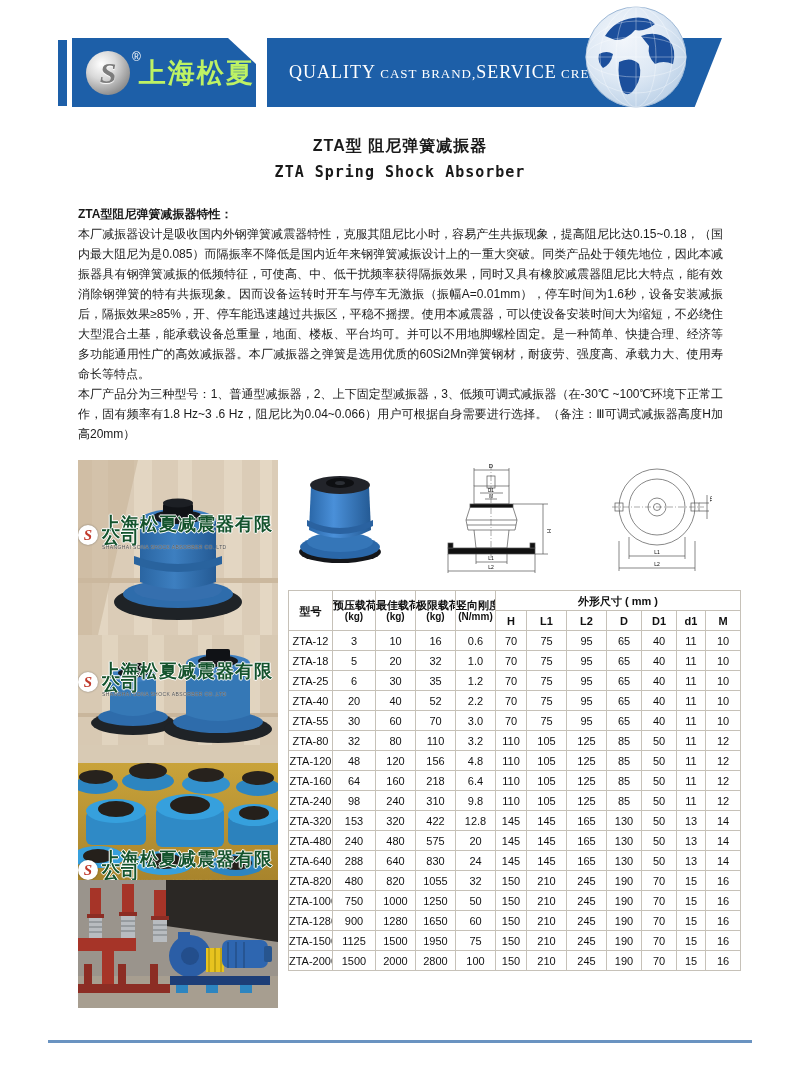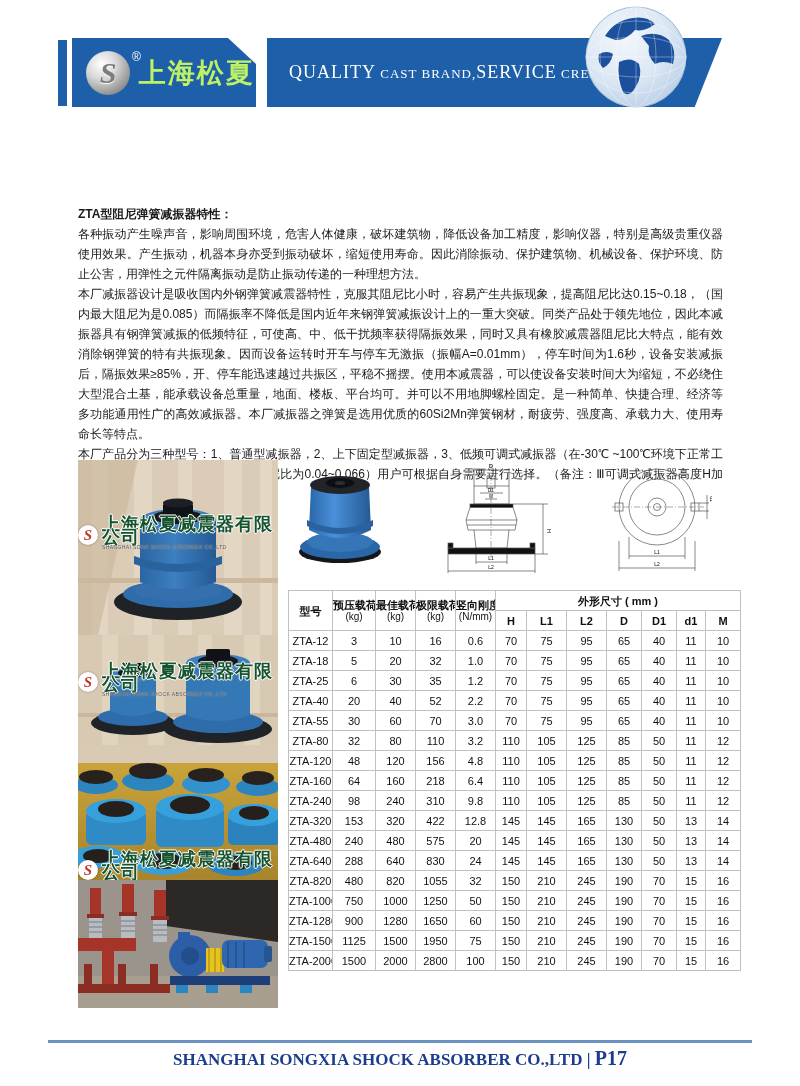--- a/index.html
+++ b/index.html
@@ -56,21 +56,21 @@
   .render3d  { position:absolute; left:297px; top:468px; width:86px; height:98px; }
   .dwg-side  { position:absolute; left:430px; top:460px; width:126px; height:114px; }
   .dwg-top   { position:absolute; left:610px; top:455px; width:102px; height:124px; }
 
   
   .spec      { position:absolute; left:288px; top:590px; width:452px; border-collapse:collapse;
                table-layout:fixed; font-size:11px; text-align:center; color:#111; }
   .spec th, .spec td { border:1px solid #c6c1b8; padding:0; height:20px; font-weight:normal;
                overflow:hidden; white-space:nowrap; }
   .spec th   { font-weight:bold; font-size:11px; line-height:12px; }
-  .spec .u   { font-weight:normal; font-size:10px; display:block; }
+  .spec .u   { font-weight:bold; font-size:10px; display:block; }
 
   
   .foot-line { position:absolute; left:48px; top:1040px; width:704px; height:3px; background:#6a93c1; }
   .foot-text { position:absolute; left:0; top:1047px; width:100%; text-align:center;
                font-family:"Liberation Serif", serif; font-weight:bold; font-size:17px; color:#1c3d8f; }
   .foot-text .pg { font-size:20px; }
 </style>
 </head>
 <body>
 
@@ -104,24 +104,25 @@
     <g stroke="#ffffff" stroke-width="0.5" fill="none" opacity="0.7">
       <ellipse cx="51" cy="51" rx="50" ry="20"></ellipse>
         <ellipse cx="51" cy="51" rx="50" ry="36"></ellipse>
       <ellipse cx="51" cy="51" rx="20" ry="50"></ellipse>
         <ellipse cx="51" cy="51" rx="36" ry="50"></ellipse>
       <line x1="1" y1="51" x2="101" y2="51"></line>
         <line x1="51" y1="1" x2="51" y2="101"></line>
     </g>
   </svg>
 
+  <div class="title-cn">ZTA型 阻尼弹簧减振器</div>
+  <div class="title-en">ZTA Spring Shock Absorber</div>
 
   <div class="features">
     <div class="hd">ZTA型阻尼弹簧减振器特性：</div>
-    <div>各种振动产生噪声音，影响周围环境，危害人体健康，破坏建筑物，降低设备加工精度，影响仪器，特别是高级贵重仪器使用效果。产生振动，机器本身亦受到振动破坏，缩短使用寿命。因此消除振动、保护建筑物、机械设备、保护环境、防止公害，用弹性之元件隔离振动是防止振动传递的一种理想方法。</div>
     <div>本厂减振器设计是吸收国内外钢弹簧减震器特性，克服其阻尼比小时，容易产生共振现象，提高阻尼比达0.15~0.18，（国内最大阻尼为是0.085）而隔振率不降低是国内近年来钢弹簧减振设计上的一重大突破。同类产品处于领先地位，因此本减振器具有钢弹簧减振的低频特征，可使高、中、低干扰频率获得隔振效果，同时又具有橡胶减震器阻尼比大特点，能有效消除钢弹簧的特有共振现象。因而设备运转时开车与停车无激振（振幅A=0.01mm），停车时间为1.6秒，设备安装减振后，隔振效果≥85%，开、停车能迅速越过共振区，平稳不摇摆。使用本减震器，可以使设备安装时间大为缩短，不必绕住大型混合土基，能承载设备总重量，地面、楼板、平台均可。并可以不用地脚螺栓固定。是一种简单、快捷合理、经济等多功能通用性广的高效减振器。本厂减振器之弹簧是选用优质的60Si2Mn弹簧钢材，耐疲劳、强度高、承载力大、使用寿命长等特点。</div>
     <div>本厂产品分为三种型号：1、普通型减振器，2、上下固定型减振器，3、低频可调式减振器（在-30℃ ~100℃环境下正常工作，固有频率有1.8 Hz~3 .6 Hz，阻尼比为0.04~0.066）用户可根据自身需要进行选择。（备注：Ⅲ可调式减振器高度H加高20mm）</div>
   </div>
 
   <div class="photos">
 
     <div class="photo">
       <svg width="200" height="175" viewBox="0 0 200 175">
         <defs>
           <linearGradient id="pb1" x1="0" y1="0" x2="1" y2="0">
@@ -663,19 +664,14 @@
           <td>245</td>
           <td>190</td>
           <td>70</td>
           <td>15</td>
           <td>16</td>
         </tr>
       </tbody>
   </table>
 
   <div class="foot-line"></div>
-  <div class="foot-text">
-    <span>SHANGHAI SONGXIA SHOCK ABSORBER CO.,LTD</span>
-    <span>|</span>
-    <span class="pg">P17</span>
-  </div>
 
 </div>
 
 </body></html>

